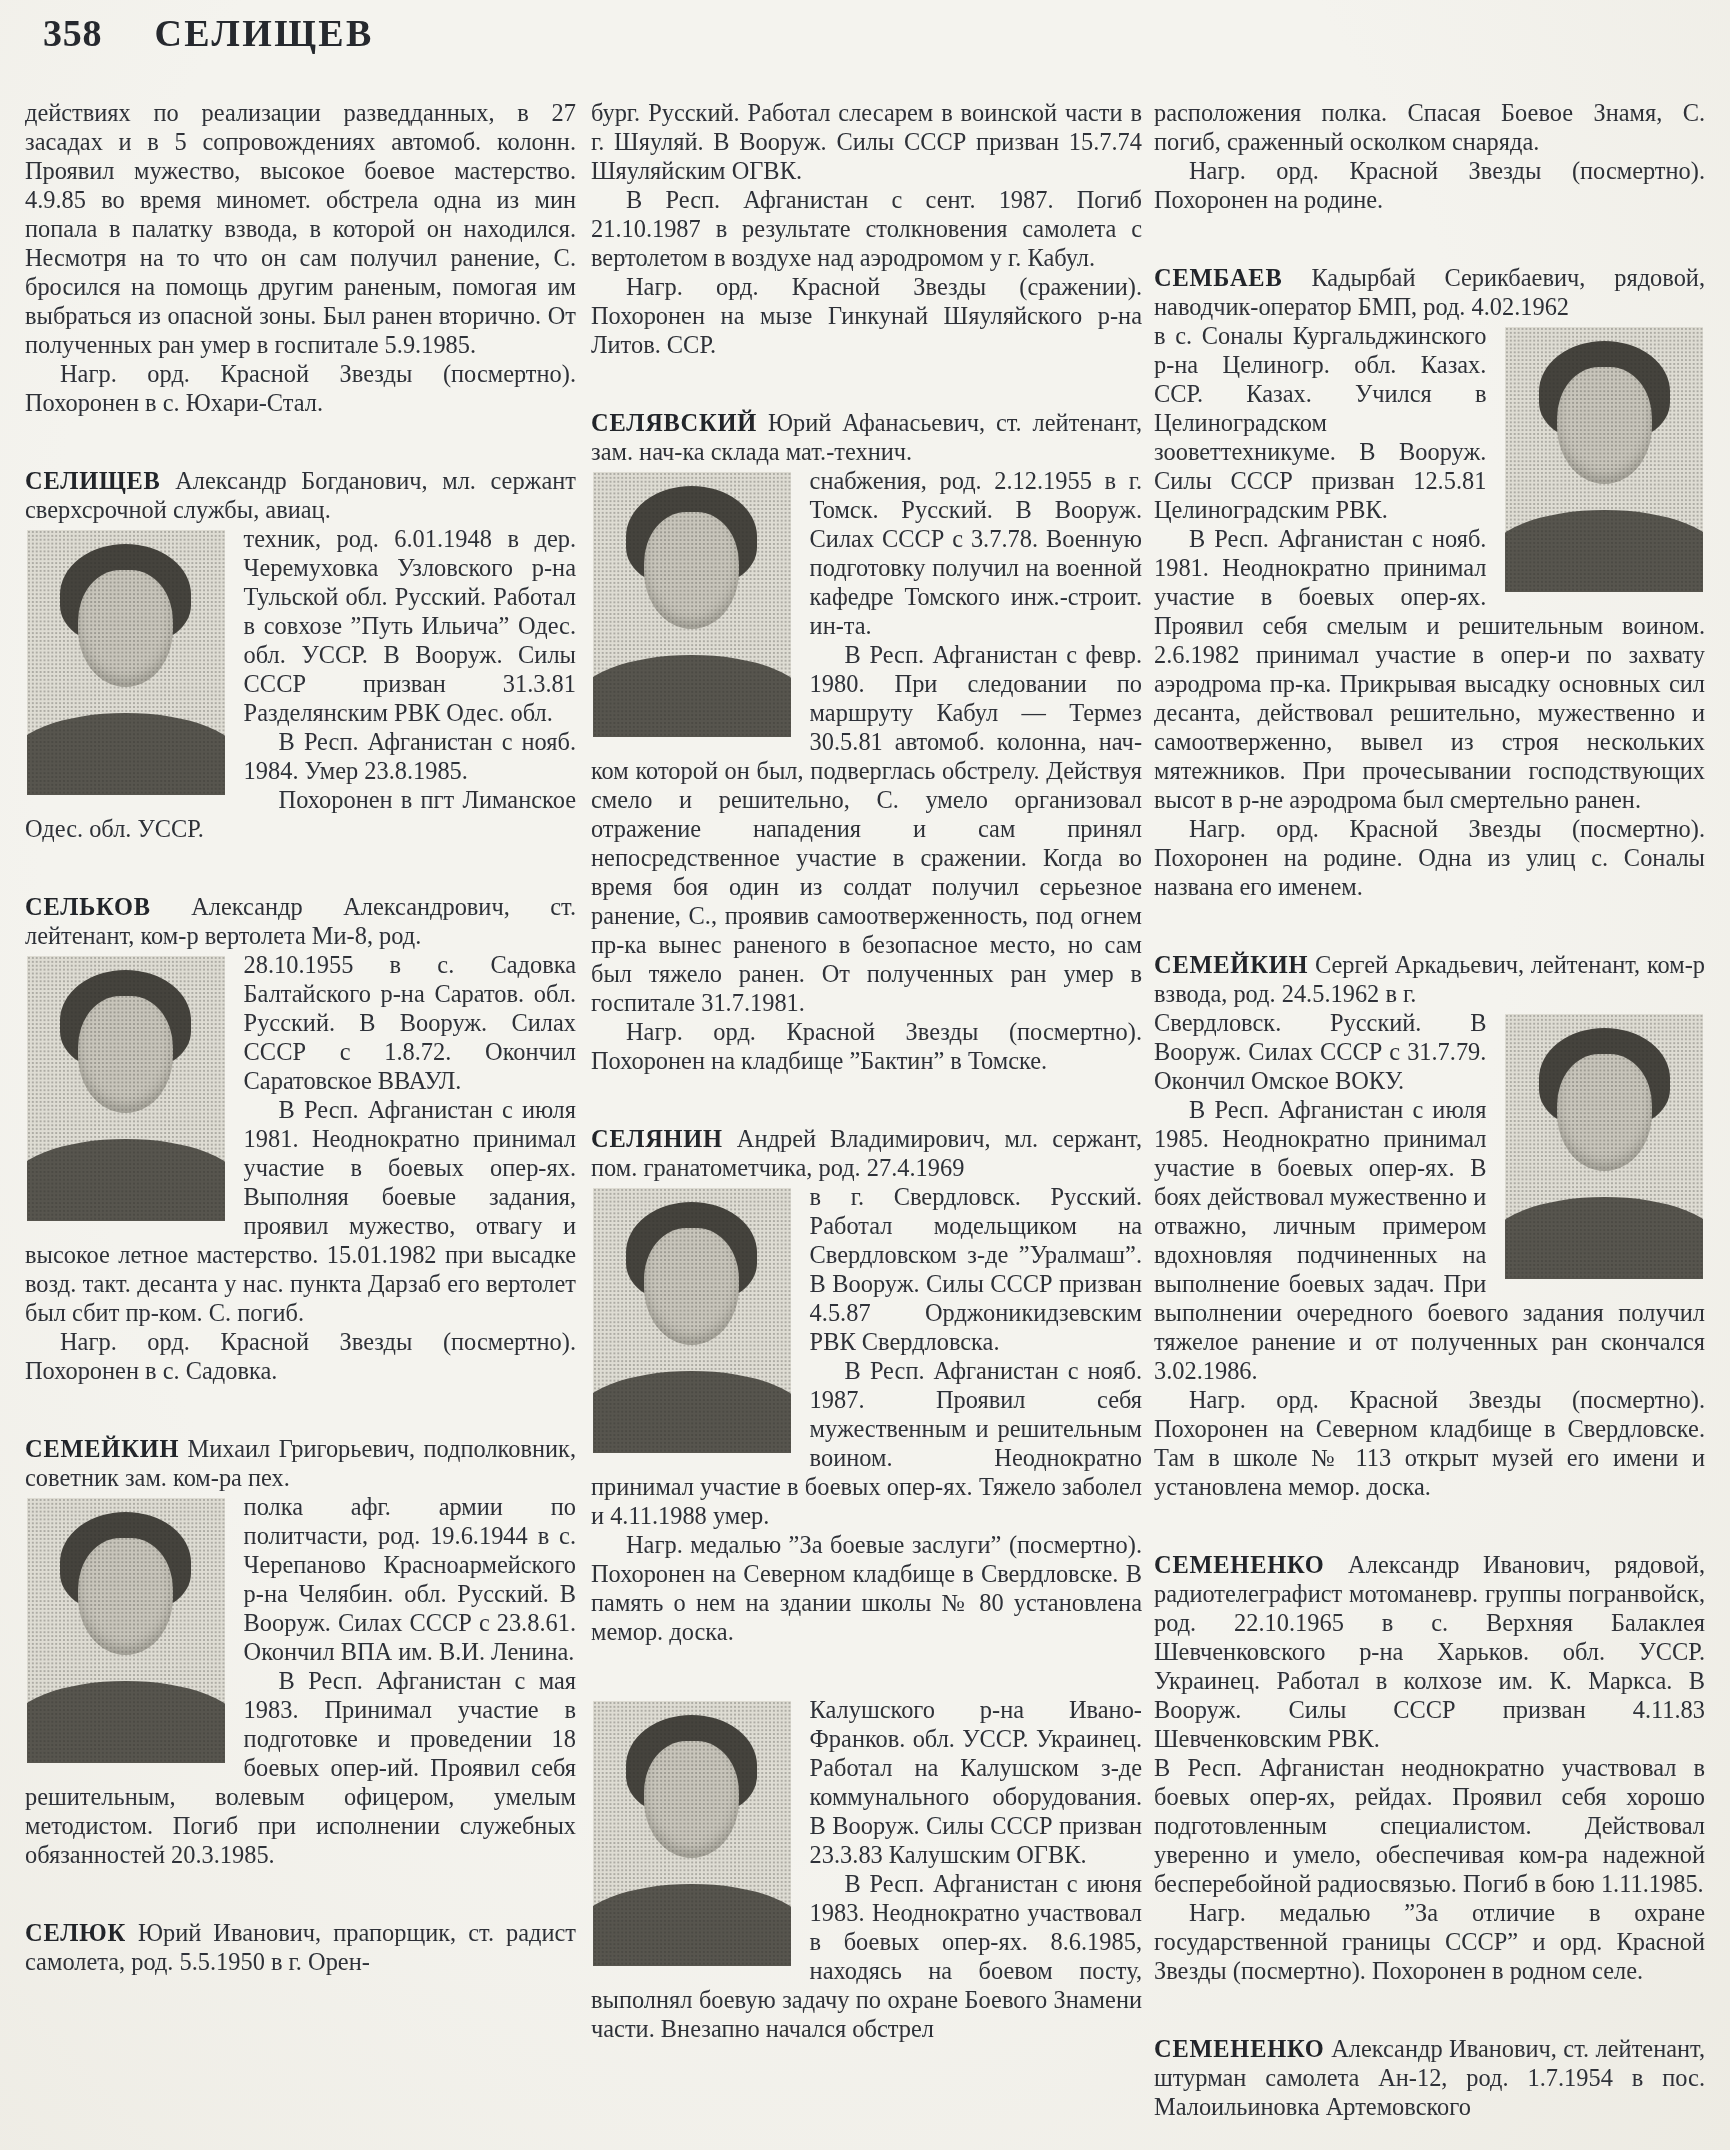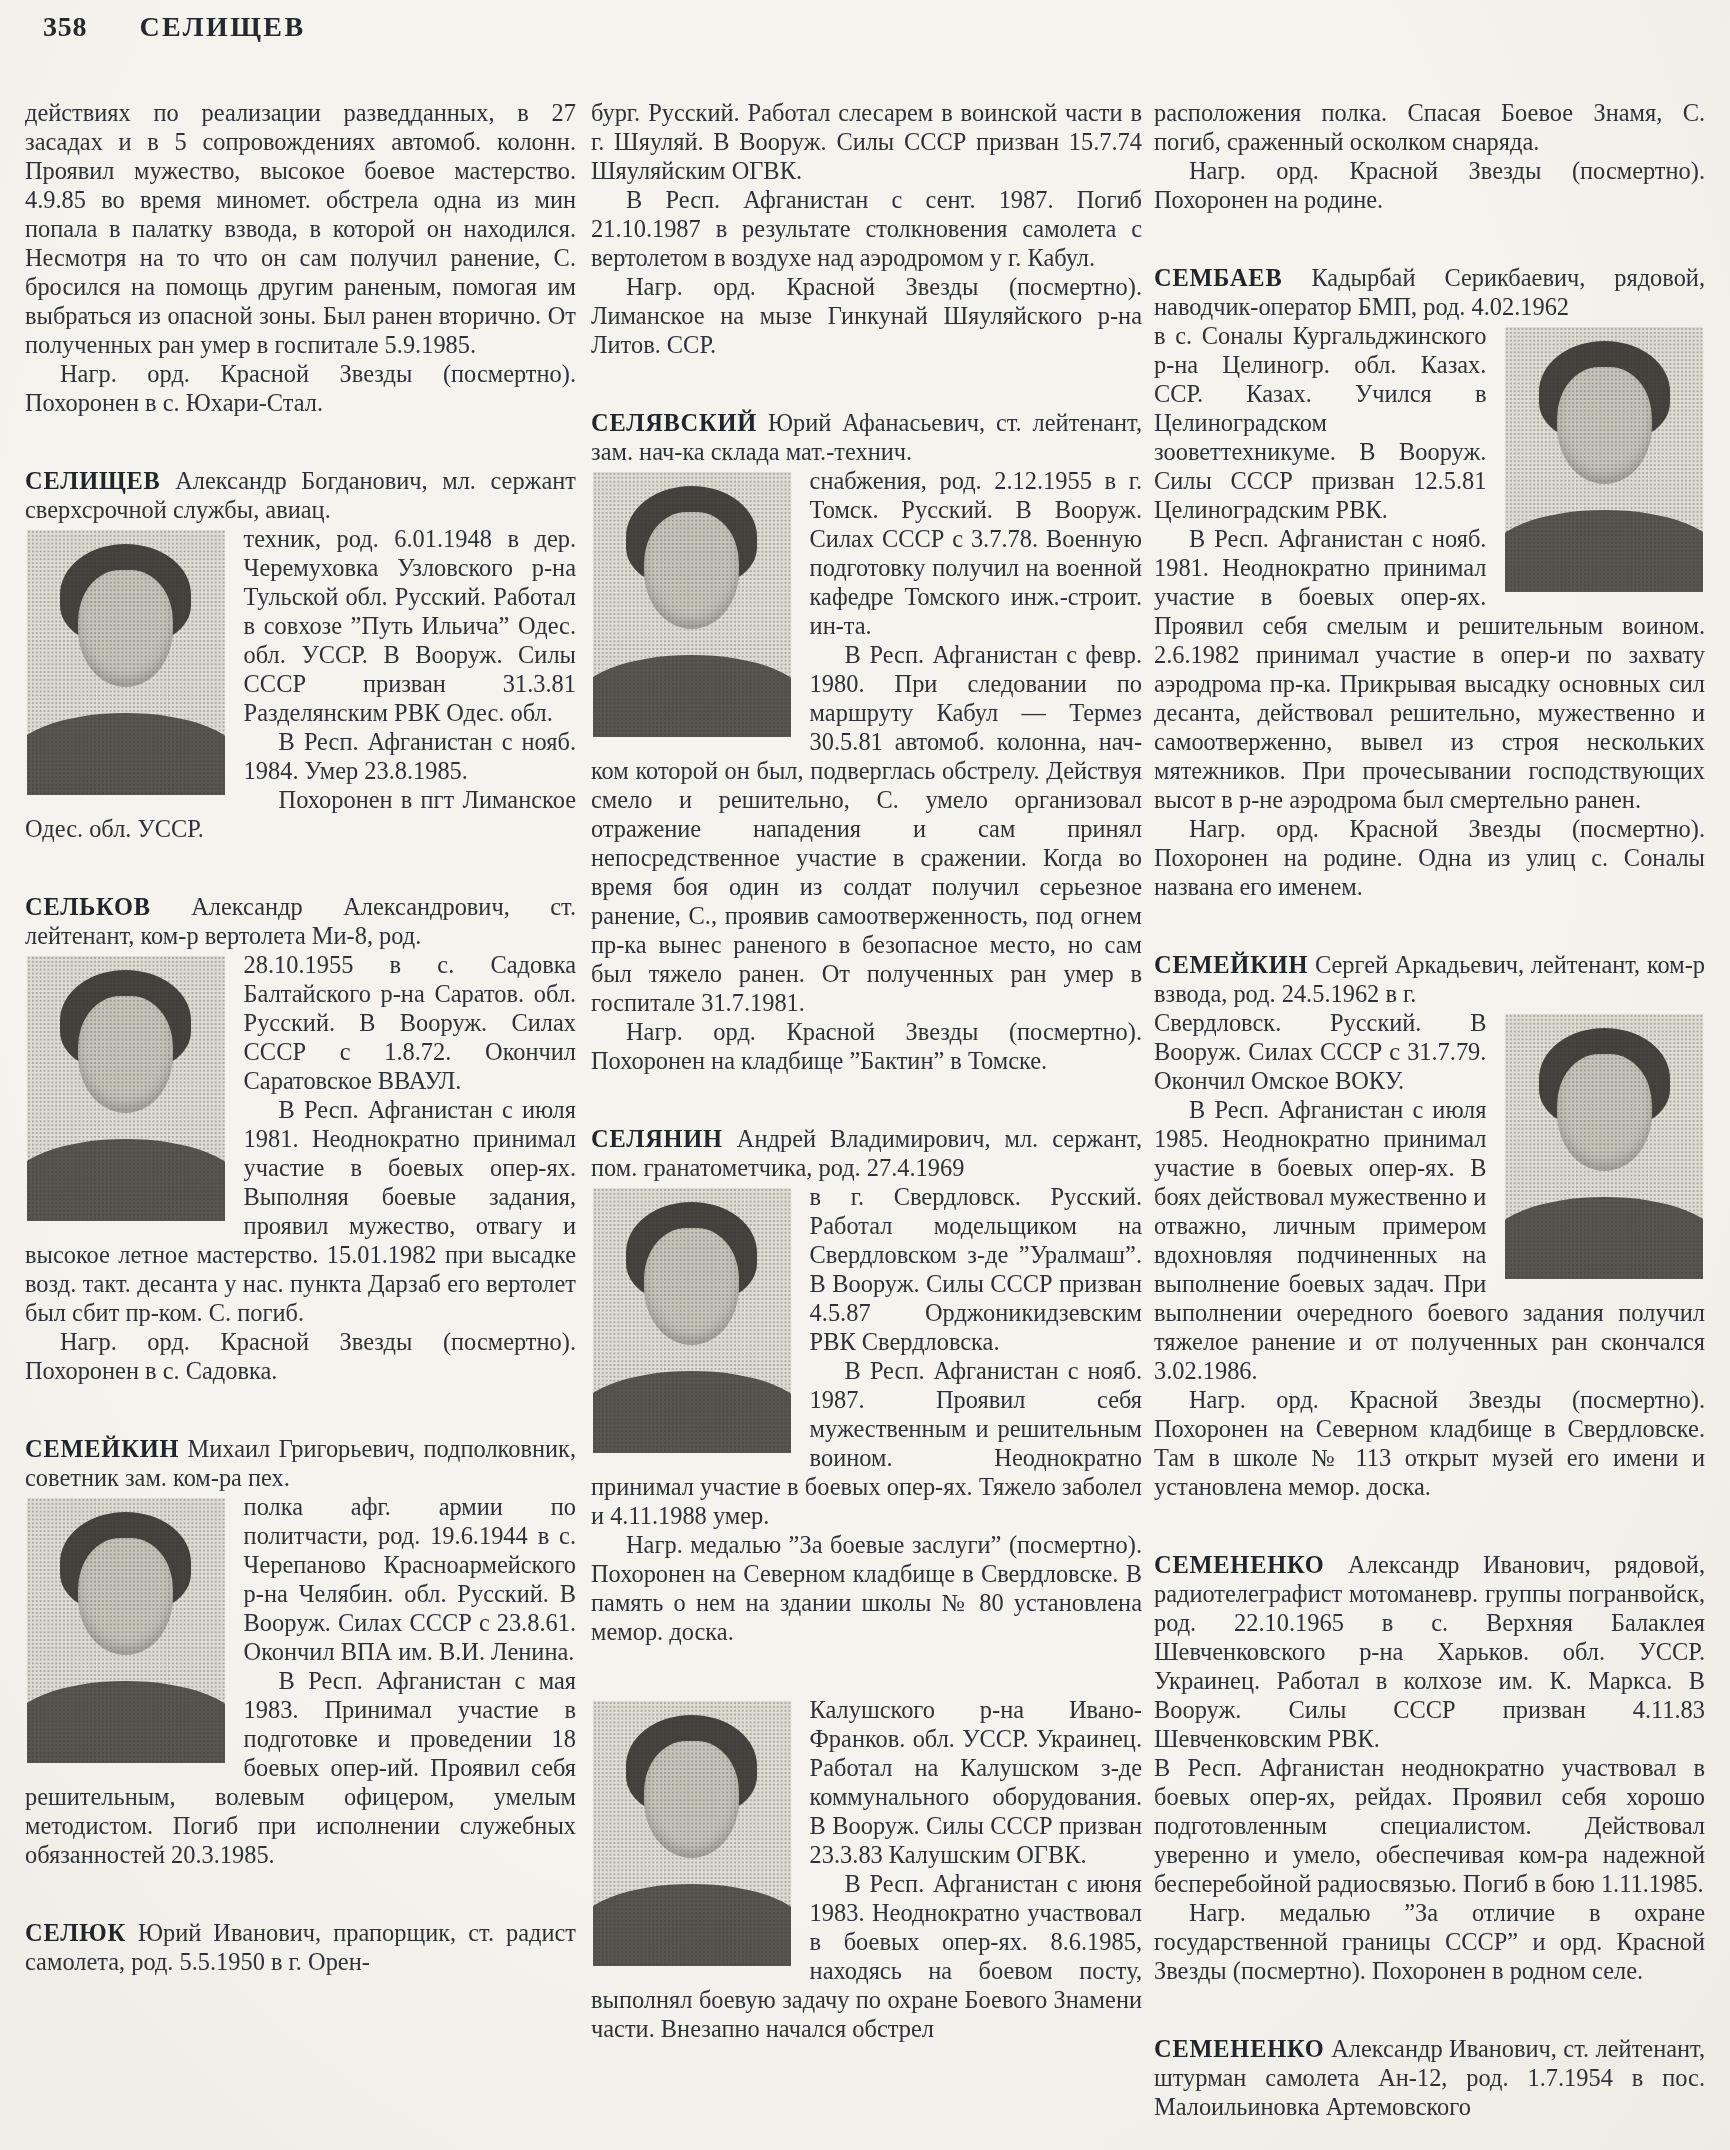--- a/index.html
+++ b/index.html
@@ -11,21 +11,21 @@
     background: radial-gradient(ellipse at 45% 35%, #f4f3ee 55%, #edebe3 100%);
     font-family: "Liberation Serif", "DejaVu Serif", serif;
     color: #2e3138;
     overflow: hidden;
   }
   .page-header {
     position: absolute;
     top: 11px;
     left: 43px;
     font-weight: bold;
-    font-size: 28px;
+    font-size: 38px;
     letter-spacing: 0.8px;
     color: #26292e;
     white-space: nowrap;
   }
   .page-header .title { margin-left: 52px; letter-spacing: 2.4px; }
   .col {
     position: absolute;
     top: 98px;
     bottom: 4.7px;
     width: 551px;
@@ -131,21 +131,21 @@
       </div>
       <div class="block">
         <p class="para"><b class="entry-name">СЕЛЮК</b> Юрий Иванович, прапорщик, ст. радист самолета, род. 5.5.1950 в г. Орен-</p>
         <div class="entry-body"></div>
       </div>
     </div>
   <div class="col col-2">
       <div class="block">
         <p class="para">бург. Русский. Работал слесарем в воинской части в г. Шяуляй. В Вооруж. Силы СССР призван 15.7.74 Шяуляйским ОГВК.</p>
         <p class="para indent">В Респ. Афганистан с сент. 1987. Погиб 21.10.1987 в результате столкновения самолета с вертолетом в воздухе над аэродромом у г. Кабул.</p>
-        <p class="para indent">Нагр. орд. Красной Звезды (посмертно). Лиманское на мызе Гинкунай Шяуляйского р-на Литов. ССР.</p>
+        <p class="para indent">Нагр. орд. Красной Звезды (сражении). Похоронен на мызе Гинкунай Шяуляйского р-на Литов. ССР.</p>
       </div>
       <div class="block">
         <p class="para"><b class="entry-name">СЕЛЯВСКИЙ</b> Юрий Афанасьевич, ст. лейтенант, зам. нач-ка склада мат.-технич.</p>
         <div class="entry-body">
           <span class="photo">
             <span class="ph-hair"></span>
             <span class="ph-face"></span>
             <span class="ph-shoulders"></span>
             <span class="ph-dots"></span>
           </span>

